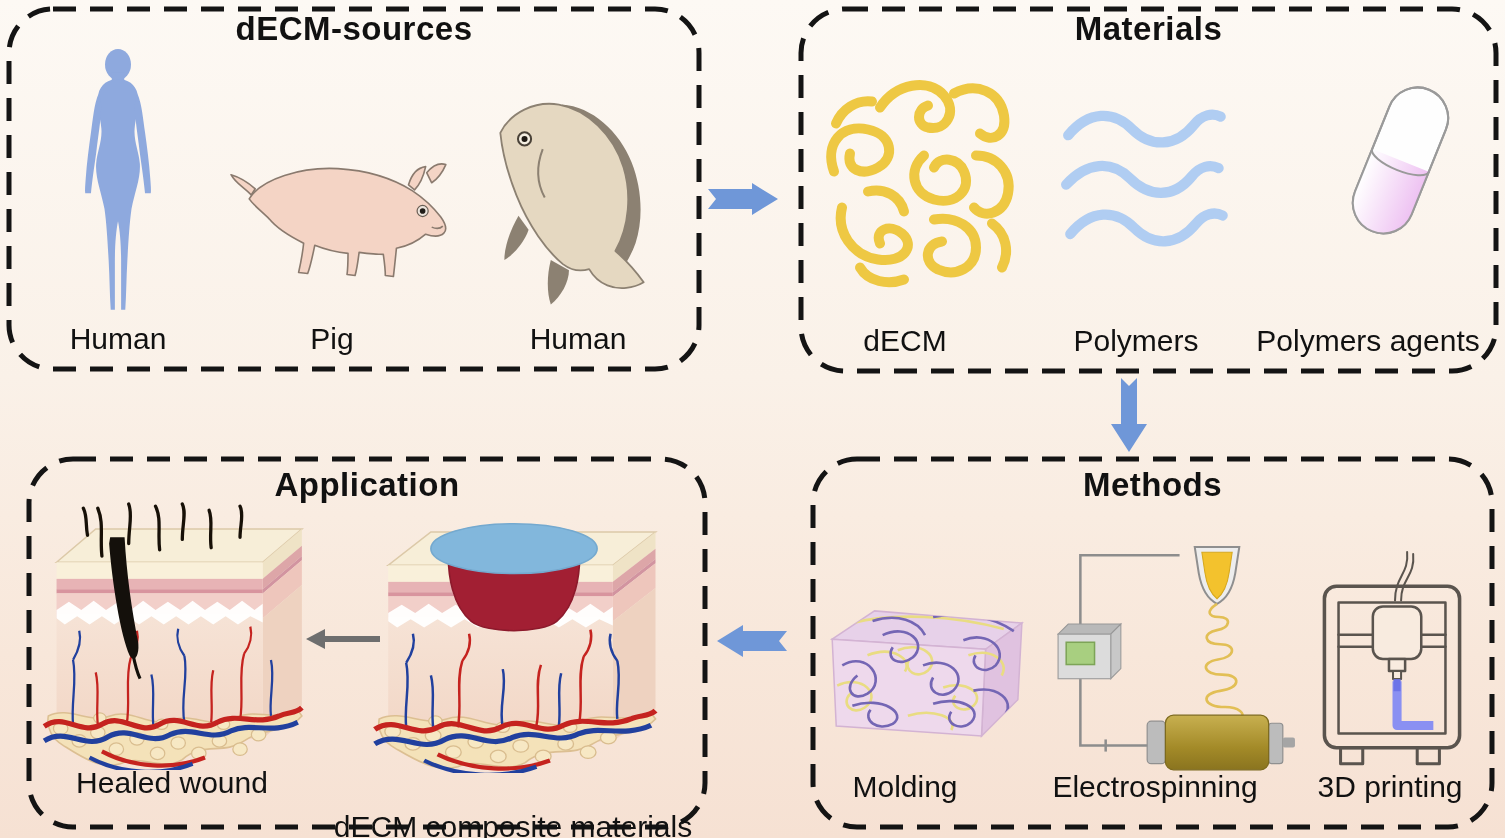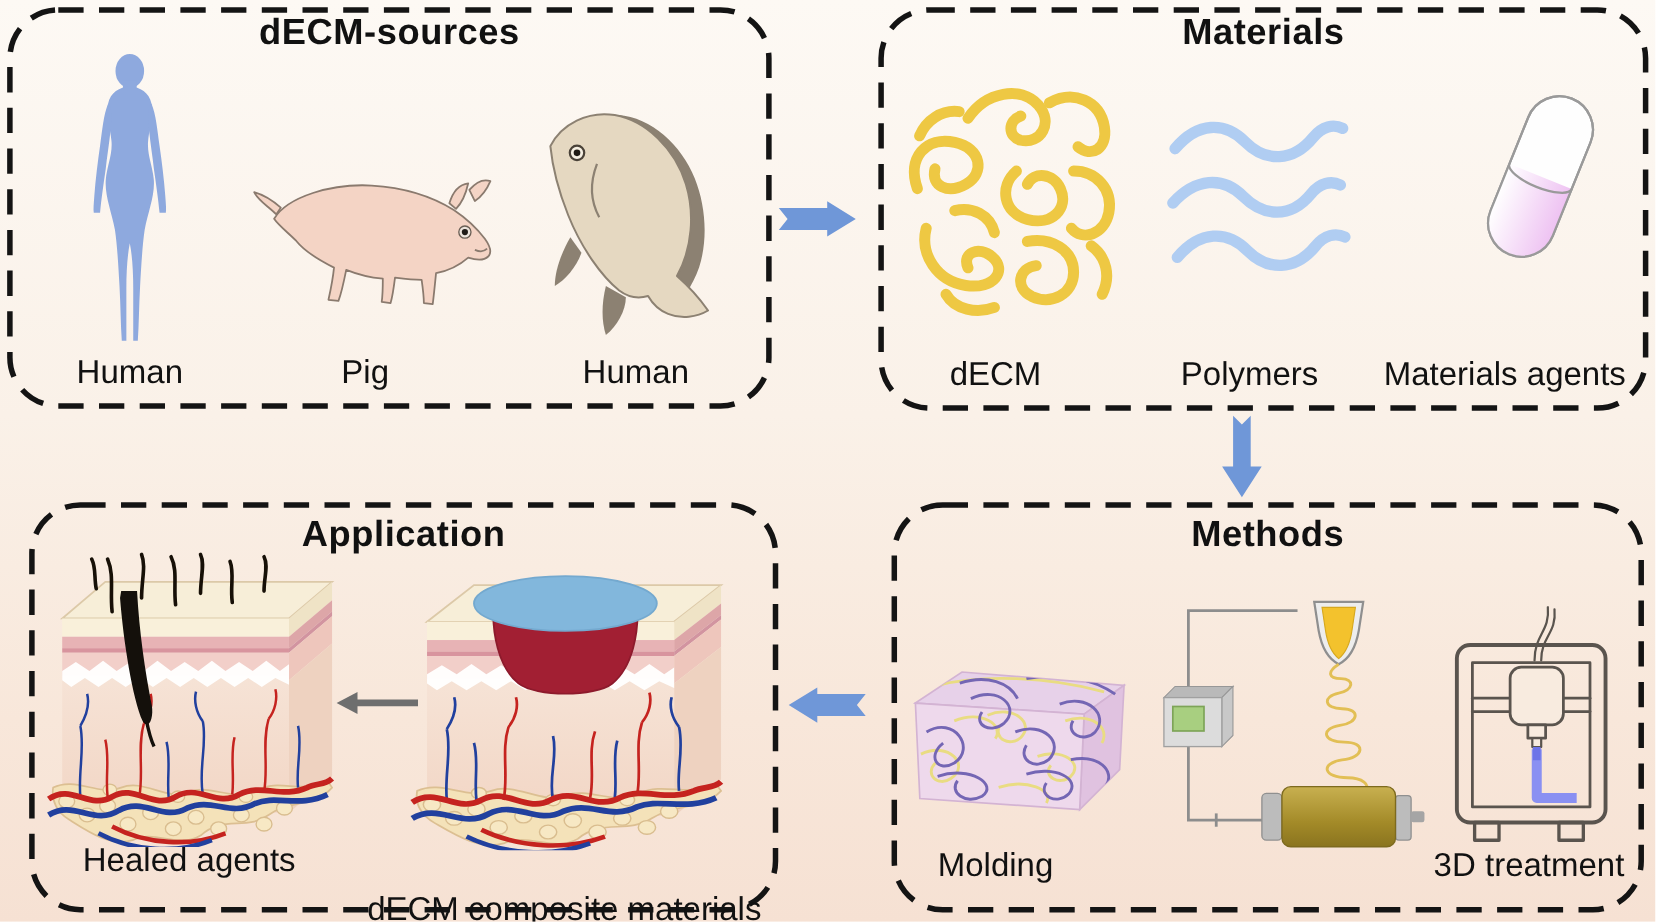--- a/index.html
+++ b/index.html
@@ -321,21 +321,22 @@
     <path d="M62,240 C92,256 132,258 162,246" fill="none" stroke="#c5231f" stroke-width="4"></path>
     <path d="M50,246 C80,262 120,264 150,252" fill="none" stroke="#21409e" stroke-width="4"></path>
   </svg>
 
   <div class="lbl" style="left:118px;top:322px">Human</div>
   <div class="lbl" style="left:332px;top:322px">Pig</div>
   <div class="lbl" style="left:578px;top:322px">Human</div>
 
   <div class="lbl" style="left:905px;top:324px">dECM</div>
   <div class="lbl" style="left:1136px;top:324px">Polymers</div>
-  <div class="lbl" style="left:1368px;top:324px">Materials agents</div>
+  <div class="lbl" style="left:1368px;top:324px">Polymers agents</div>
 
   <div class="lbl" style="left:905px;top:770px">Molding</div>
-  <div class="lbl" style="left:1390px;top:770px">3D treatment</div>
-
-  <div class="lbl" style="left:172px;top:766px">Healed agents</div>
+  <div class="lbl" style="left:1155px;top:770px">Electrospinning</div>
+  <div class="lbl" style="left:1390px;top:770px">3D printing</div>
+
+  <div class="lbl" style="left:172px;top:766px">Healed wound</div>
   <div class="lbl" style="left:513px;top:810px">dECM composite materials</div>
 
 </div>
 
 </body></html>

